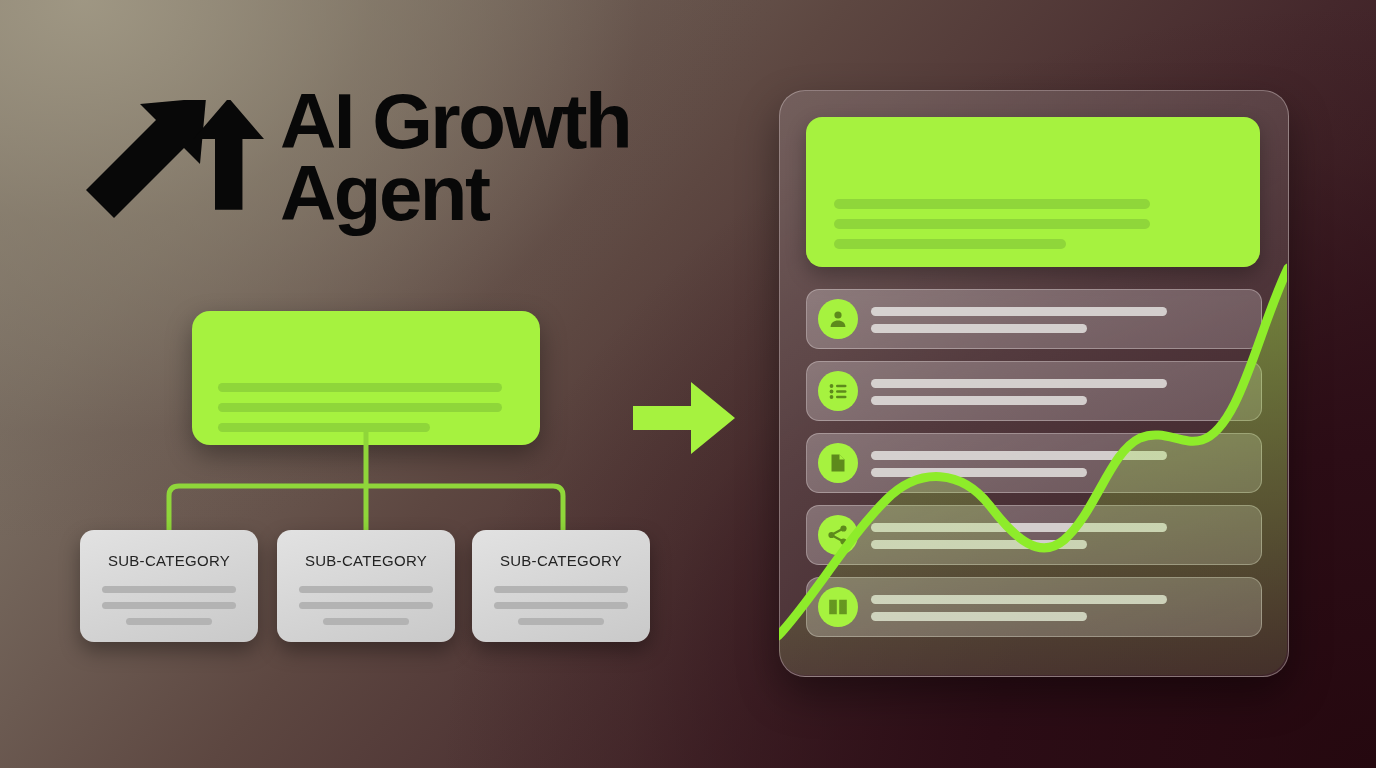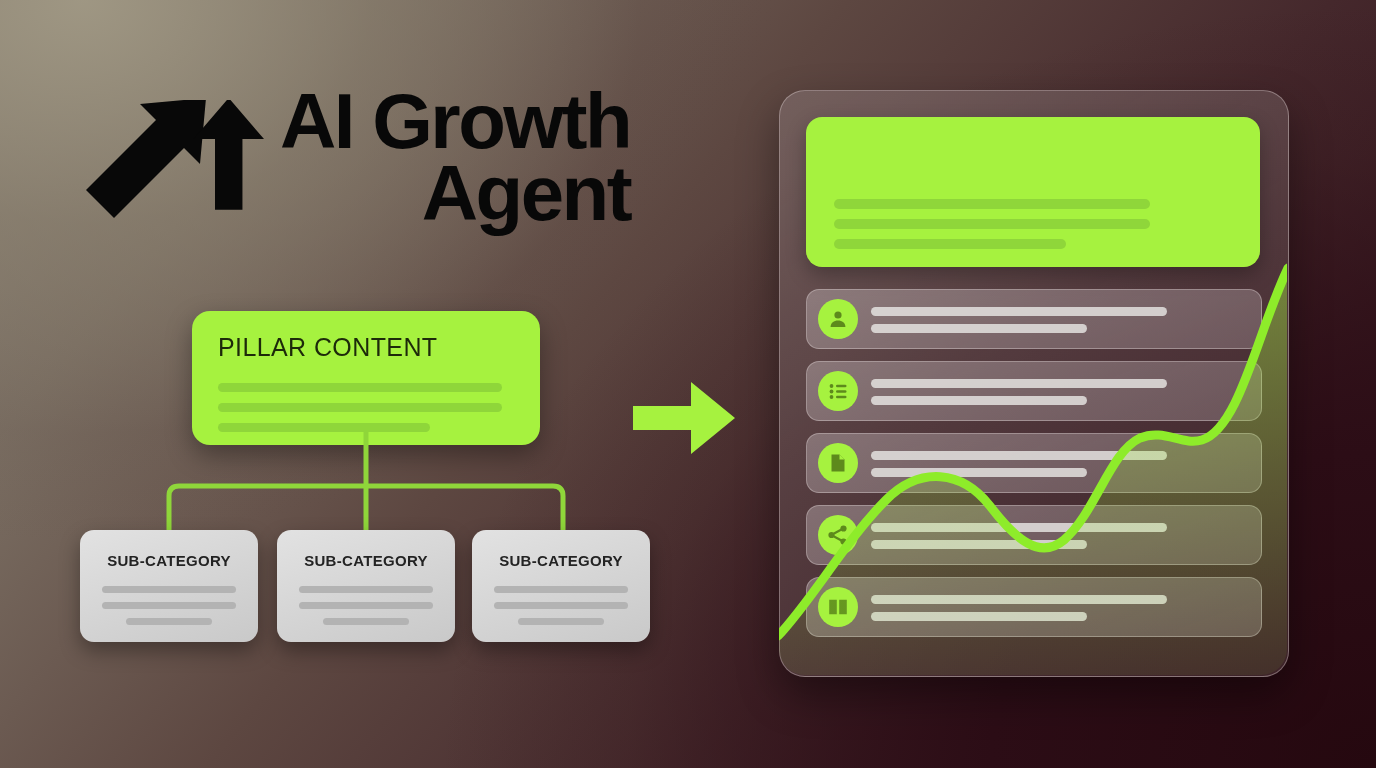--- a/index.html
+++ b/index.html
@@ -15,21 +15,21 @@
       radial-gradient(ellipse 1100px 900px at 100% 100%, #25080f 0%, #2c0d16 35%, rgba(52,22,26,0.25) 68%, rgba(0,0,0,0) 85%),
       linear-gradient(130deg, #8a8275 0%, #7a6e62 18%, #5d4741 42%, #45282c 66%, #36161f 84%, #2a0c14 100%);
   }
 
   
   .title-block{position:absolute;left:82px;top:92px;width:600px;}
   .arrows{position:absolute;left:0;top:8px;}
   .headline{
     position:absolute;left:198px;top:-6px;
     font-size:78px;line-height:0.92;font-weight:700;color:#080808;
-    letter-spacing:-2.5px;white-space:pre-line;text-align:right;
+    letter-spacing:-2.5px;white-space:pre-line;
   }
 
   
   .pillar{
     position:absolute;left:192px;top:311px;width:348px;height:134px;
     background:#a6f23f;border-radius:18px;
     box-shadow:0 10px 26px rgba(0,0,0,0.35);
   }
   .pillar .card-title{
     position:absolute;left:26px;top:22px;
@@ -47,21 +47,21 @@
   .sub{
     position:absolute;top:530px;width:178px;height:112px;
     background:linear-gradient(160deg,#e2e2e2 0%,#d4d4d4 55%,#c9c9c9 100%);
     border-radius:14px;box-shadow:0 9px 20px rgba(0,0,0,0.34);
   }
   .sub.s1{left:80px;}
   .sub.s2{left:277px;}
   .sub.s3{left:472px;}
   .sub .card-title{
     position:absolute;left:0;right:0;top:22px;text-align:center;
-    font-size:15px;color:#232323;letter-spacing:0.3px;font-weight:bold;
+    font-size:15px;color:#232323;letter-spacing:0.3px;
   }
   .sub .ln{position:absolute;height:7px;border-radius:4px;background:#b3b3b3;}
   .sub .ln.l1{left:22px;top:56px;width:134px;}
   .sub .ln.l2{left:22px;top:72px;width:134px;}
   .sub .ln.l3{left:46px;top:88px;width:86px;}
 
   
   .flow-arrow{position:absolute;left:633px;top:376px;}
 
   
@@ -115,21 +115,20 @@
           <path d="M8 104 L78 34 L62 18 L128 12 L122 78 L106 62 L36 132 Z" transform="translate(-4,-14)"></path>
           <path d="M150 118 L150 46 L128 46 L164 4 L200 46 L178 46 L178 118 Z" transform="translate(-14,-6) scale(0.98)"></path>
         </g>
       </svg>
     </div>
     <div class="headline">AI Growth
 Agent</div>
   </div>
 
   <div class="pillar">
-    <div class="card-title">PILLAR CONTENT</div>
     <div class="ln l1"></div>
     <div class="ln l2"></div>
     <div class="ln l3"></div>
   </div>
 
   <div class="connectors">
     <svg width="560" height="110" viewBox="0 0 560 110">
       <g fill="none" stroke="#8fd63a" stroke-width="5" stroke-linecap="round">
         <path d="M306 0 L306 100"></path>
         <path d="M109 100 L109 66 Q109 56 119 56 L493 56 Q503 56 503 66 L503 100"></path>

